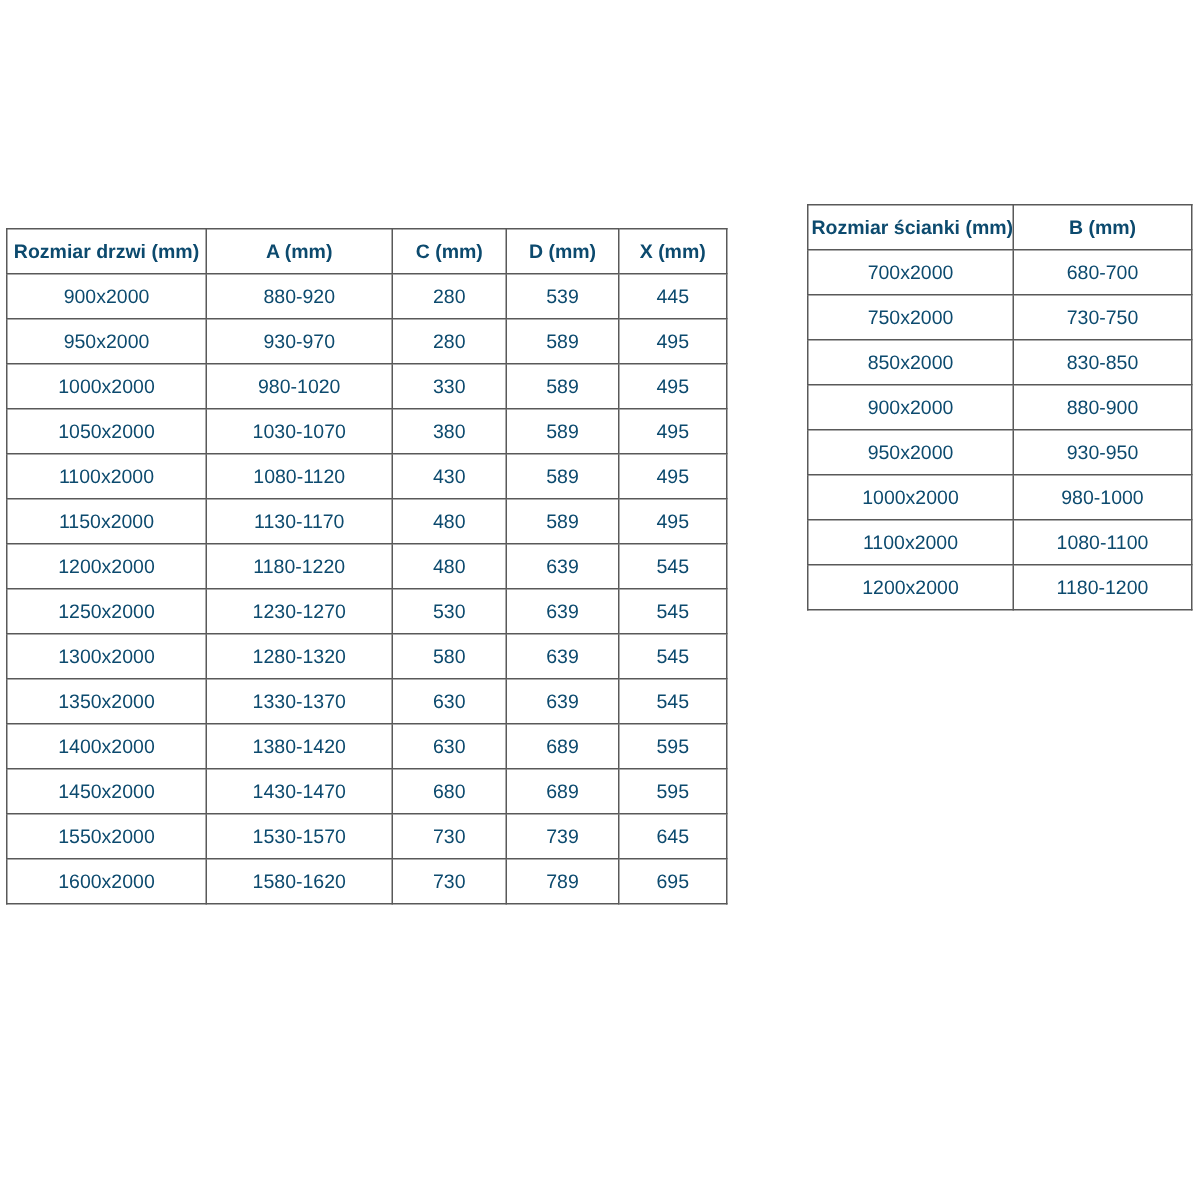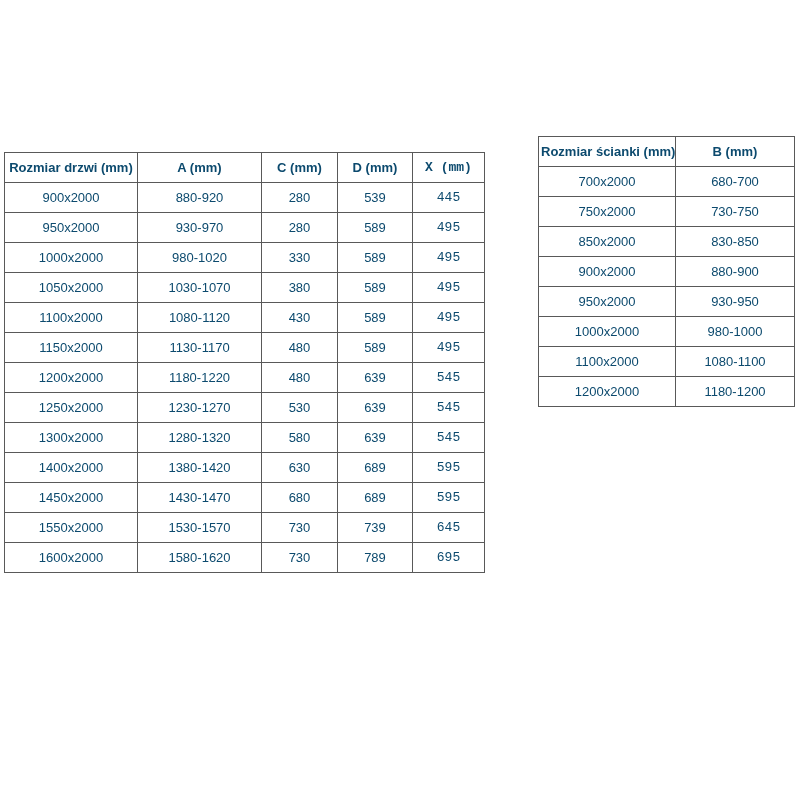--- a/index.html
+++ b/index.html
@@ -32,21 +32,21 @@
     white-space: nowrap;
     overflow: hidden;
   }
   table.spec-table th { font-weight: bold; }
 
   .door-table { left: 4px; top: 152px; width: 480px; }
   .door-table th:nth-child(1), .door-table td:nth-child(1) { width: 133px; }
   .door-table th:nth-child(2), .door-table td:nth-child(2) { width: 124px; }
   .door-table th:nth-child(3), .door-table td:nth-child(3) { width: 76px; }
   .door-table th:nth-child(4), .door-table td:nth-child(4) { width: 75px; text-align: center; }
-  .door-table th:nth-child(5), .door-table td:nth-child(5) { width: 72px; font-family: Liberation Mono, monospace; }
+  .door-table th:nth-child(5), .door-table td:nth-child(5) { width: 72px; }
 
   .wall-table { left: 538px; top: 136px; width: 256px; }
   .wall-table th:nth-child(1), .wall-table td:nth-child(1) { width: 137px; }
   .wall-table th:nth-child(2), .wall-table td:nth-child(2) { width: 119px; }
 </style>
 </head>
 <body>
 
 <div class="page">
   <table class="spec-table door-table">
@@ -117,20 +117,27 @@
           <td>545</td>
         </tr>
         <tr>
           <td>1300x2000</td>
           <td>1280-1320</td>
           <td>580</td>
           <td>639</td>
           <td>545</td>
         </tr>
         <tr>
+          <td>1350x2000</td>
+          <td>1330-1370</td>
+          <td>630</td>
+          <td>639</td>
+          <td>545</td>
+        </tr>
+        <tr>
           <td>1400x2000</td>
           <td>1380-1420</td>
           <td>630</td>
           <td>689</td>
           <td>595</td>
         </tr>
         <tr>
           <td>1450x2000</td>
           <td>1430-1470</td>
           <td>680</td>

